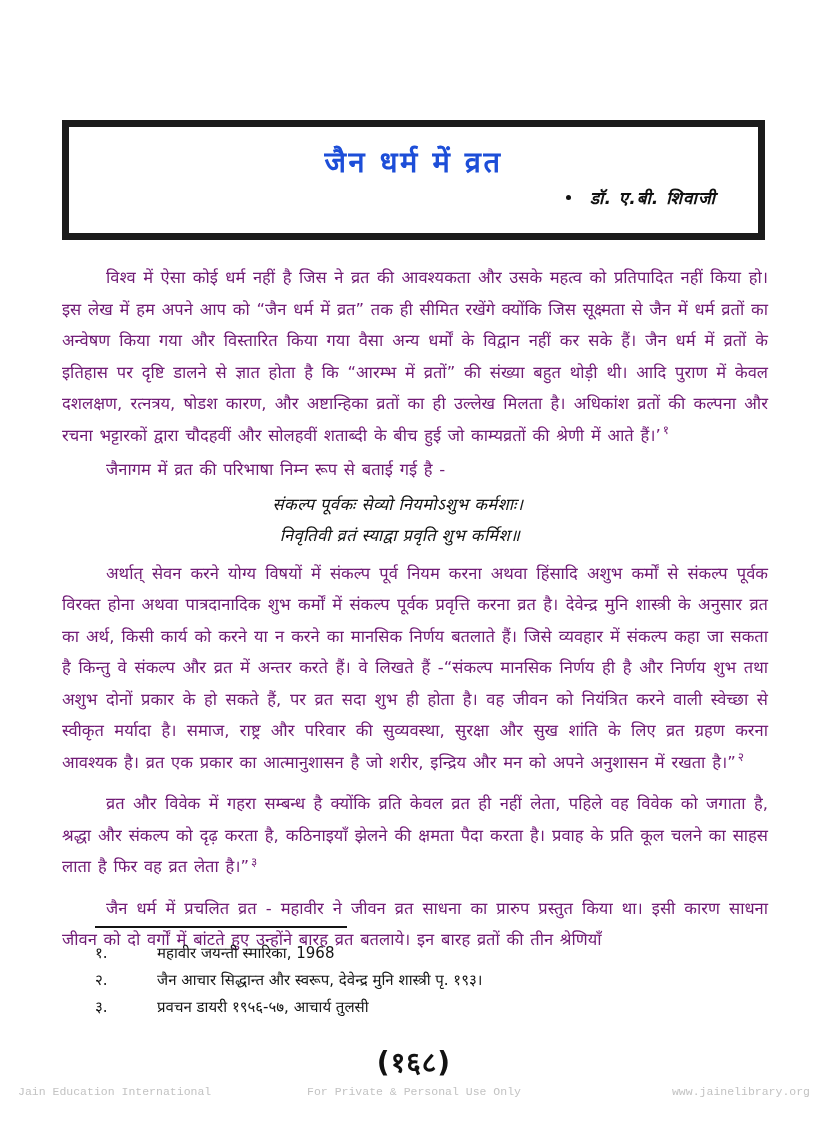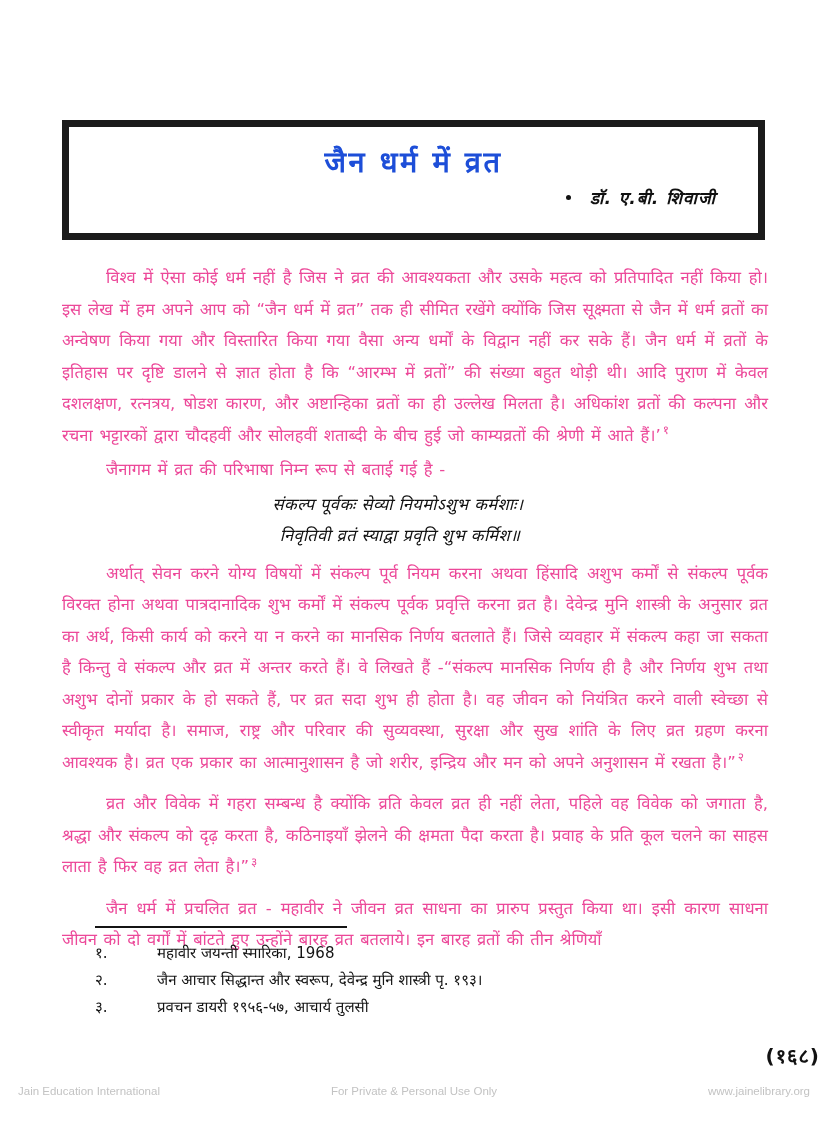--- a/index.html
+++ b/index.html
@@ -80,21 +80,21 @@
     top: 262px;
     width: 706px;
   }
   p.para {
     margin: 0 0 3px 0;
     font-family: "DejaVu Sans", sans-serif;
     font-size: 16.5px;
     line-height: 31.5px;
     text-align: justify;
     text-align-last: left;
-    color: #ec4899;
+    color: #701a75;
     word-spacing: 1.5px;
   }
   p.para.indent {
     text-indent: 44px;
   }
   .lead-in {
     font-weight: 400;
     margin-top: 44px;
   }
   sup.fn {
@@ -148,40 +148,40 @@
     flex: 0 0 62px;
   }
   .fn-text {
     flex: 1 1 auto;
   }
 
   
   .page-number {
     position: absolute;
     left: 0;
-    right: 8px;
+    right: 0;
     top: 1042px;
-    text-align: right;
-    font-family: "DejaVu Sans", sans-serif;
-    font-size: 20px;
+    text-align: center;
+    font-family: "DejaVu Sans", sans-serif;
+    font-size: 28px;
     font-weight: 700;
     letter-spacing: 1px;
     color: #121212;
   }
 
   
   .footer {
     position: absolute;
     left: 0;
     right: 0;
     bottom: 20px;
     height: 22px;
     display: flex;
     align-items: center;
-    font-family: Liberation Sans, sans-serif;
+    font-family: Liberation Mono, monospace;
     font-size: 11.5px;
     color: #c3c3c3;
   }
   .footer-left {
     position: absolute;
     left: 18px;
   }
   .footer-center {
     position: absolute;
     left: 0;

